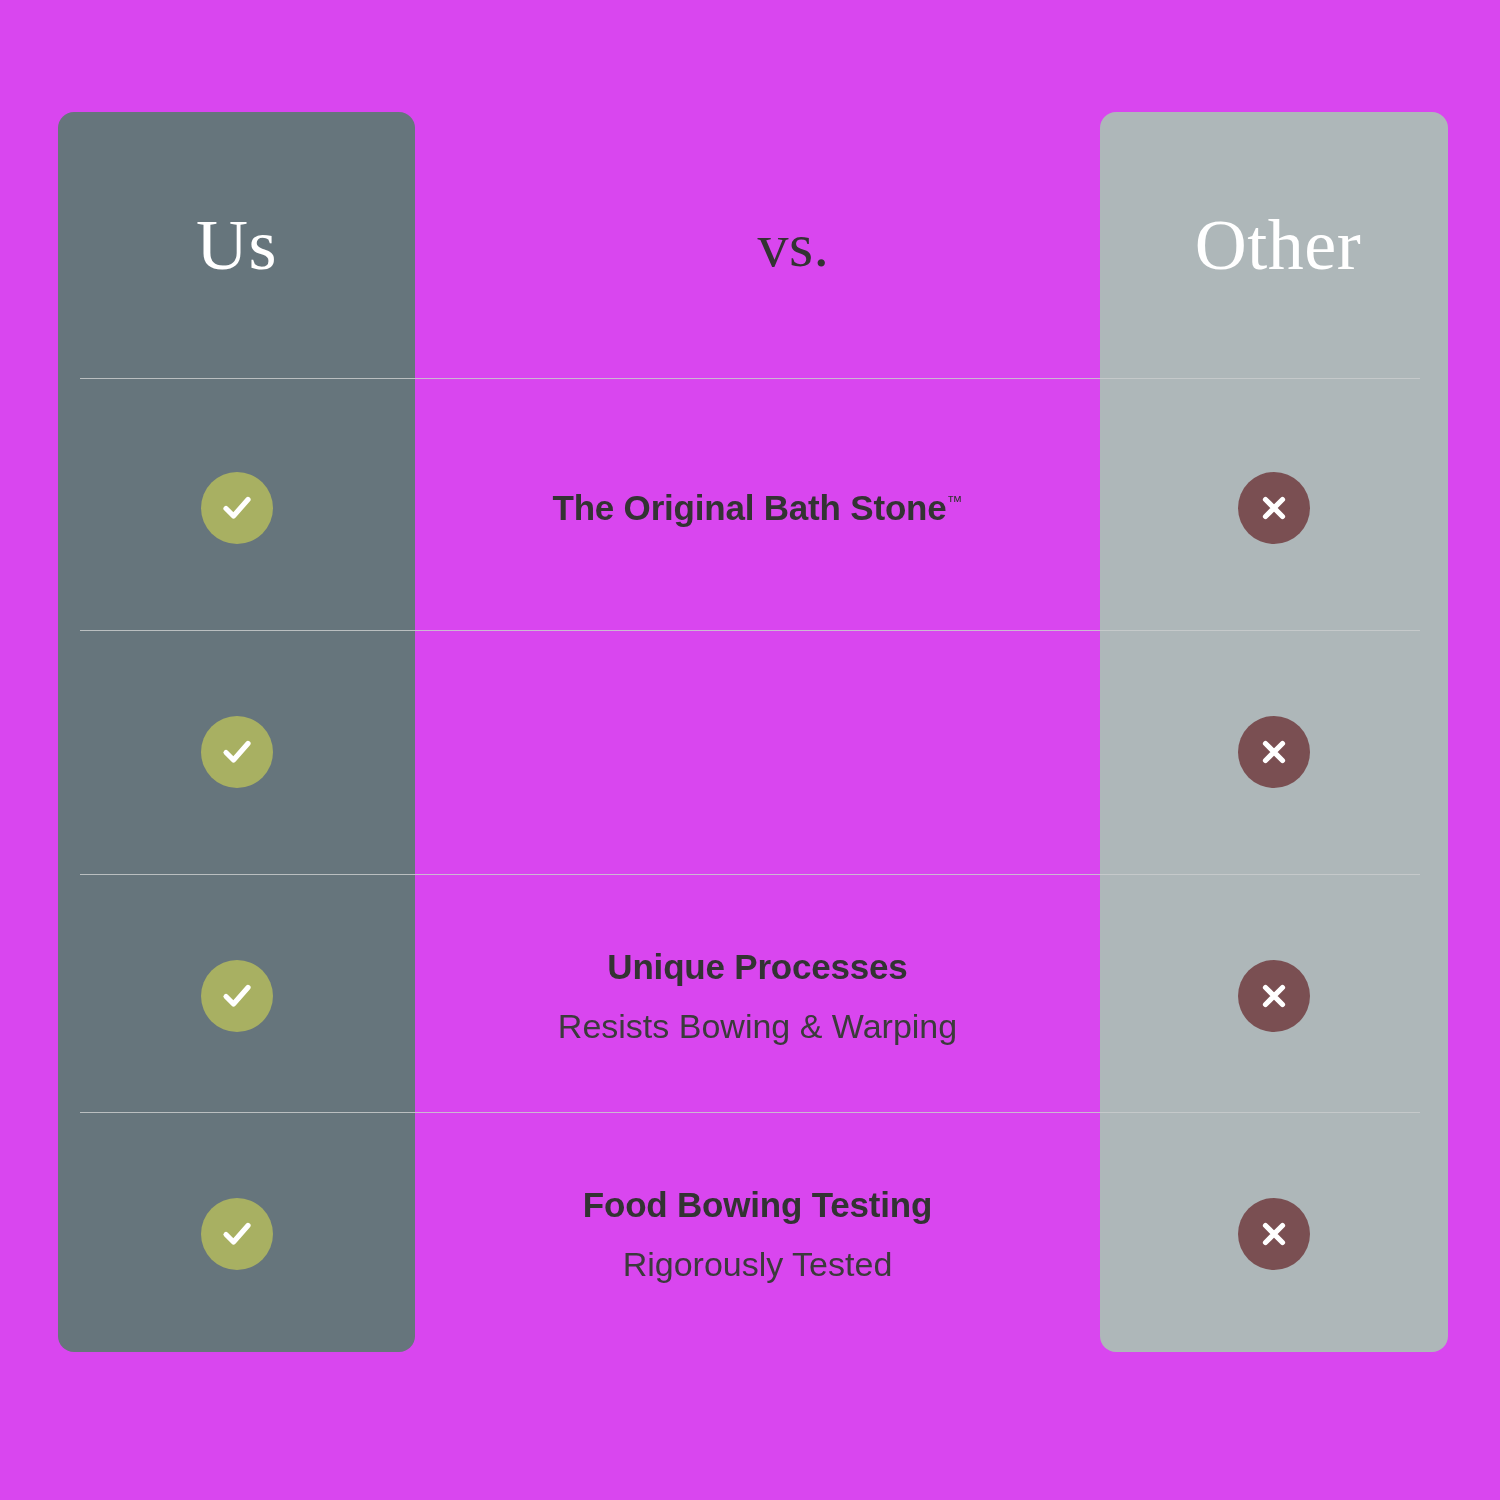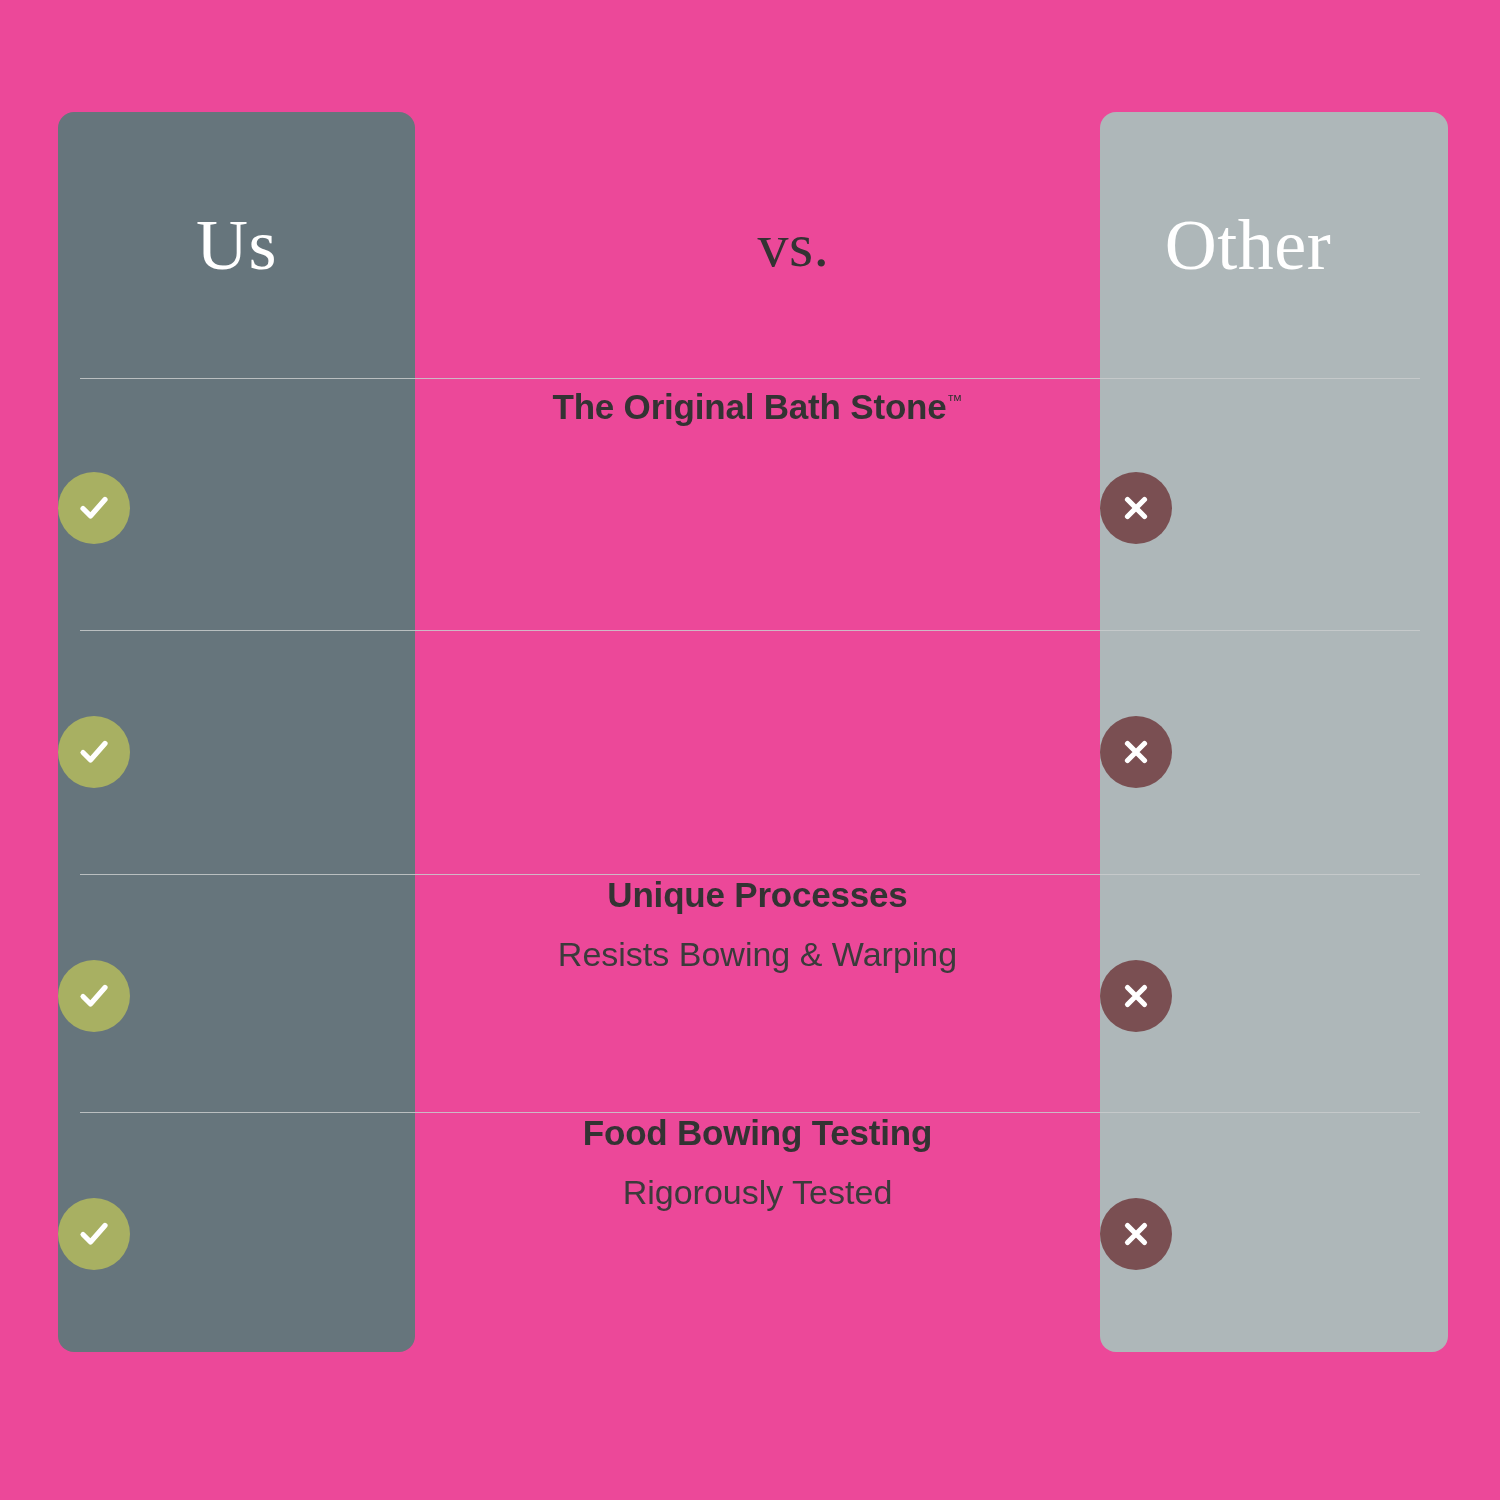--- a/index.html
+++ b/index.html
@@ -12,21 +12,21 @@
     height: 1500px;
     background: #f4f4f3;
     font-family: "Liberation Sans", sans-serif;
     overflow: hidden;
   }
 
   #comparison-root {
     position: relative;
     width: 1500px;
     height: 1500px;
-    background: #ec4899;
+    background: #d946ef;
   }
 
   
   .col-panel {
     position: absolute;
     top: 112px;
     height: 1240px;
     border-radius: 16px;
   }
   #panel-us {
@@ -59,21 +59,21 @@
   #header-us {
     left: 0;
     width: 357px;
   }
   #header-vs {
     left: 357px;
     width: 685px;
     padding-left: 36px;
   }
   #header-other {
-    left: 1042px;
+    left: 1072px;
     width: 296px;
   }
 
   .header-title {
     font-family: "Liberation Serif", "DejaVu Serif", serif;
     font-weight: 400;
     line-height: 1;
     letter-spacing: 0.5px;
   }
   #header-us .header-title {
@@ -105,21 +105,21 @@
     left: 58px;
     width: 1390px;
     height: 244px;
   }
   .cell {
     position: absolute;
     top: 0;
     height: 244px;
     display: flex;
     align-items: center;
-    justify-content: flex-start;
+    justify-content: center;
   }
   .cell-mark-us {
     left: 0;
     width: 357px;
   }
   .cell-text {
     left: 357px;
     width: 685px;
     flex-direction: column;
   }

